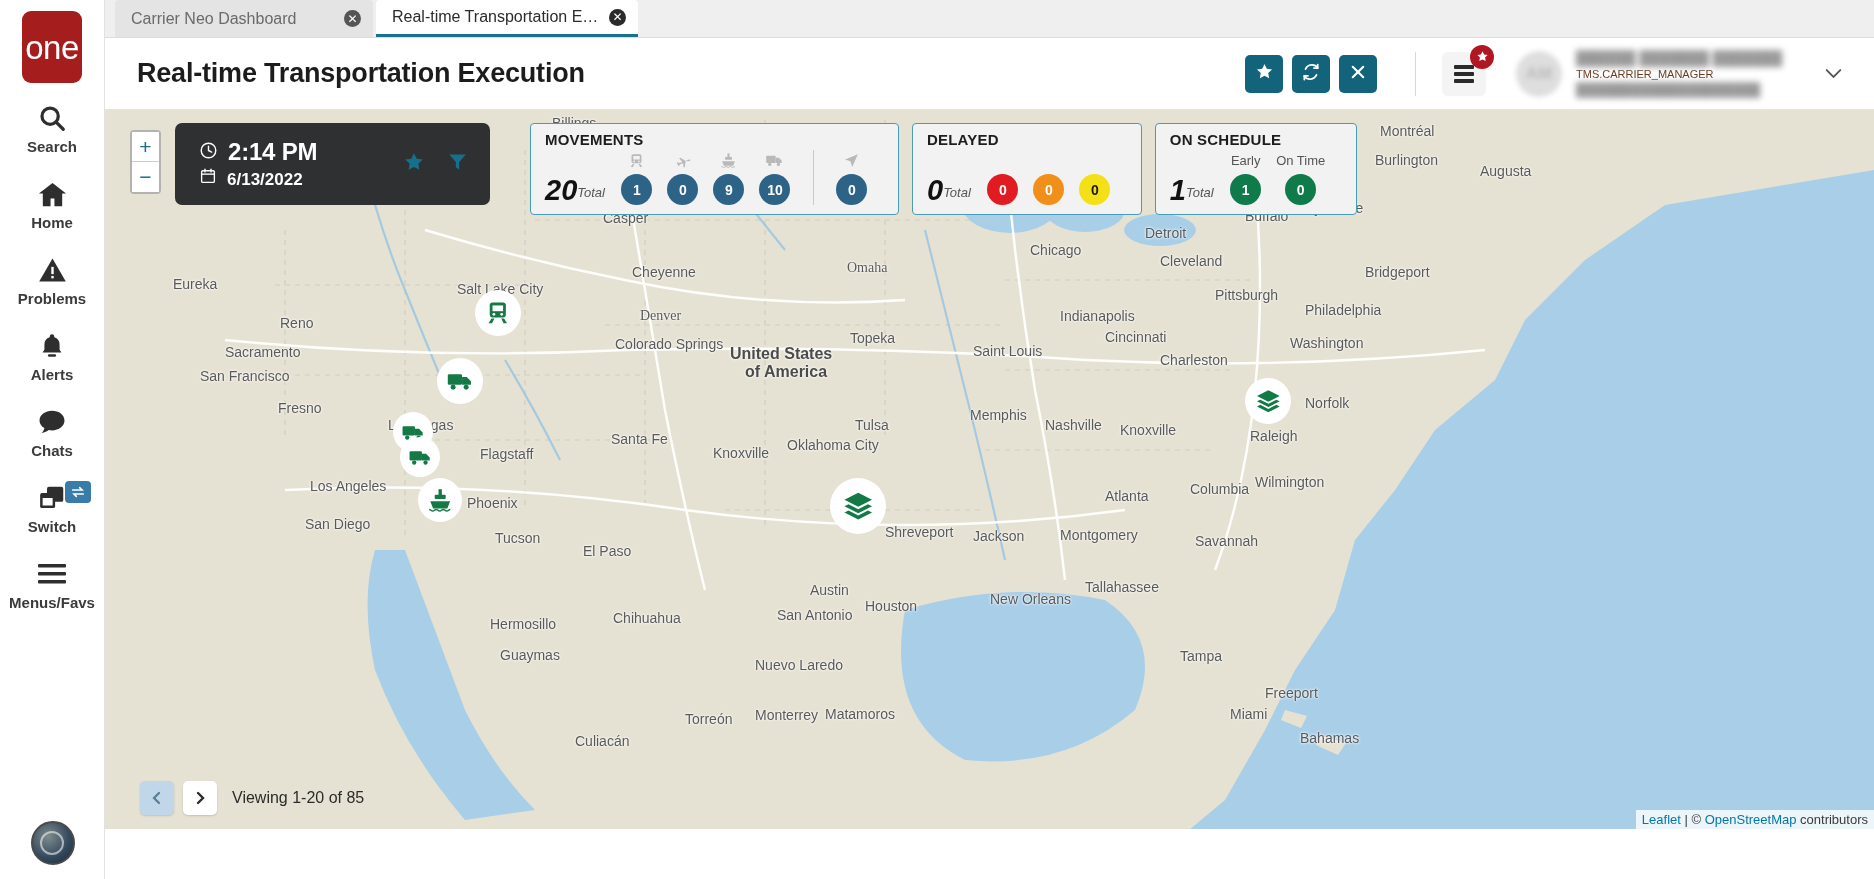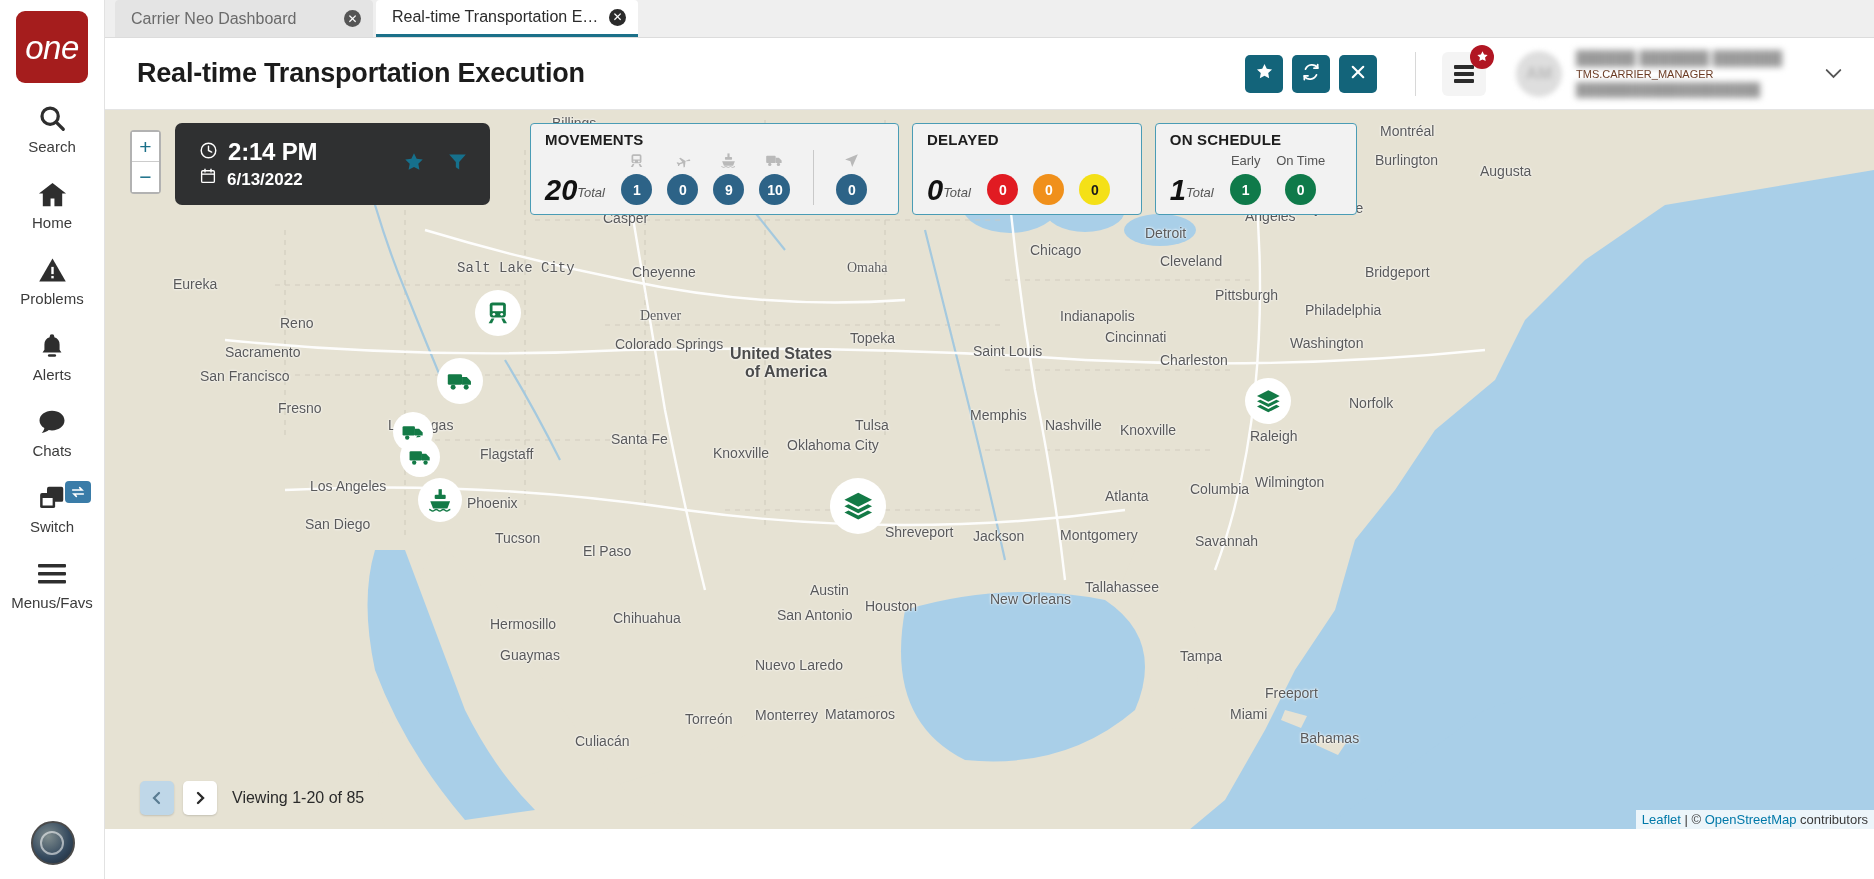--- a/index.html
+++ b/index.html
@@ -11,32 +11,32 @@
   #app { position: relative; width: 1874px; height: 879px; display: flex; }
 
   
   .rail {
     width: 105px; height: 879px; background: #fff;
     border-right: 1px solid #e2e2e2;
     display: flex; flex-direction: column; align-items: center;
     flex: 0 0 105px; position: relative;
   }
   .logo {
-    width: 72px; height: 72px; margin: 11px 0 18px 0;
+    width: 60px; height: 72px; margin: 11px 0 18px 0;
     background: #a51d1d; border-radius: 9px;
-    display: flex; align-items: center; justify-content: center; font-style: italic;
+    display: flex; align-items: center; justify-content: center;
   }
   .logo-text {
     color: #fff; font-size: 33px; font-weight: 400;
     letter-spacing: -0.5px; line-height: 1; font-family: "Liberation Sans", sans-serif;
   }
   .rail-item {
     width: 105px; display: flex; flex-direction: column;
     align-items: center; justify-content: center;
-    margin-bottom: 23px; cursor: pointer; position: relative;
+    margin-bottom: 23px; cursor: pointer; position: relative; font-weight: bold;
   }
   .rail-ico { height: 34px; display: flex; align-items: center; justify-content: center; color: #2e2e2e; }
   .rail-label { font-size: 15px; color: #3b3b3b; margin-top: 4px; line-height: 1; }
   .switch-badge {
     position: absolute; right: 14px; top: 0px;
     width: 26px; height: 22px; background: #3a7ca8; border-radius: 4px;
     display: flex; align-items: center; justify-content: center; color: #fff; font-size: 13px;
   }
   .rail-bottom { position: absolute; bottom: 14px; left: 0; width: 105px; display: flex; justify-content: center; }
   .globe {
@@ -413,21 +413,21 @@
           <path d="M1150,70 Q1160,180 1150,280 Q1140,380 1110,460"></path>
           <path d="M320,120 Q420,150 520,170 Q660,200 800,190"></path>
         </g>
       </svg>
 
       <div id="map-labels">
           <div class="maplabel" style="left: 447px; top: 5px;">Billings</div>
           <div class="maplabel" style="left: 498px; top: 100px;">Casper</div>
           <div class="maplabel" style="left: 68px; top: 166px;">Eureka</div>
           <div class="maplabel" style="left: 175px; top: 205px;">Reno</div>
-          <div class="maplabel" style="left: 352px; top: 150px; font-family: Liberation Mono, monospace;">Salt Lake City</div>
+          <div class="maplabel" style="left: 352px; top: 171px;">Salt Lake City</div>
           <div class="maplabel" style="left: 527px; top: 154px;">Cheyenne</div>
           <div class="maplabel" style="left: 742px; top: 150px; font-family: Liberation Serif, serif;">Omaha</div>
           <div class="maplabel" style="left: 120px; top: 234px;">Sacramento</div>
           <div class="maplabel" style="left: 535px; top: 198px; font-family: Liberation Serif, serif;">Denver</div>
           <div class="maplabel" style="left: 745px; top: 220px;">Topeka</div>
           <div class="maplabel" style="left: 868px; top: 233px;">Saint Louis</div>
           <div class="maplabel" style="left: 95px; top: 258px;">San Francisco</div>
           <div class="maplabel" style="left: 510px; top: 226px;">Colorado Springs</div>
           <div class="maplabel" style="left: 173px; top: 290px;">Fresno</div>
           <div class="maplabel big" style="left: 625px; top: 235px;">United States</div>
@@ -447,31 +447,31 @@
           <div class="maplabel" style="left: 390px; top: 420px;">Tucson</div>
           <div class="maplabel" style="left: 478px; top: 433px;">El Paso</div>
           <div class="maplabel" style="left: 780px; top: 414px;">Shreveport</div>
           <div class="maplabel" style="left: 868px; top: 418px;">Jackson</div>
           <div class="maplabel" style="left: 955px; top: 417px;">Montgomery</div>
           <div class="maplabel" style="left: 1000px; top: 378px;">Atlanta</div>
           <div class="maplabel" style="left: 1085px; top: 371px;">Columbia</div>
           <div class="maplabel" style="left: 1055px; top: 242px;">Charleston</div>
           <div class="maplabel" style="left: 1145px; top: 318px;">Raleigh</div>
           <div class="maplabel" style="left: 1150px; top: 364px;">Wilmington</div>
-          <div class="maplabel" style="left: 1200px; top: 285px; margin-left: 44px;">Norfolk</div>
+          <div class="maplabel" style="left: 1200px; top: 285px;">Norfolk</div>
           <div class="maplabel" style="left: 1185px; top: 225px;">Washington</div>
           <div class="maplabel" style="left: 1200px; top: 192px;">Philadelphia</div>
           <div class="maplabel" style="left: 1110px; top: 177px;">Pittsburgh</div>
           <div class="maplabel" style="left: 1055px; top: 143px;">Cleveland</div>
           <div class="maplabel" style="left: 1040px; top: 115px;">Detroit</div>
           <div class="maplabel" style="left: 955px; top: 198px;">Indianapolis</div>
           <div class="maplabel" style="left: 1000px; top: 219px;">Cincinnati</div>
           <div class="maplabel" style="left: 925px; top: 132px;">Chicago</div>
           <div class="maplabel" style="left: 900px; top: 85px;">Milwaukee</div>
-          <div class="maplabel" style="left: 1140px; top: 98px;">Angeles</div>
+          <div class="maplabel" style="left: 1140px; top: 98px;">Buffalo</div>
           <div class="maplabel" style="left: 1200px; top: 90px;">Syracuse</div>
           <div class="maplabel" style="left: 1375px; top: 53px;">Augusta</div>
           <div class="maplabel" style="left: 1270px; top: 42px;">Burlington</div>
           <div class="maplabel" style="left: 1205px; top: 13px;">Ottawa</div>
           <div class="maplabel" style="left: 1275px; top: 13px;">Montréal</div>
           <div class="maplabel" style="left: 1260px; top: 154px;">Bridgeport</div>
           <div class="maplabel" style="left: 1115px; top: 74px;">Toronto</div>
           <div class="maplabel" style="left: 1090px; top: 423px;">Savannah</div>
           <div class="maplabel" style="left: 980px; top: 469px;">Tallahassee</div>
           <div class="maplabel" style="left: 1075px; top: 538px;">Tampa</div>

